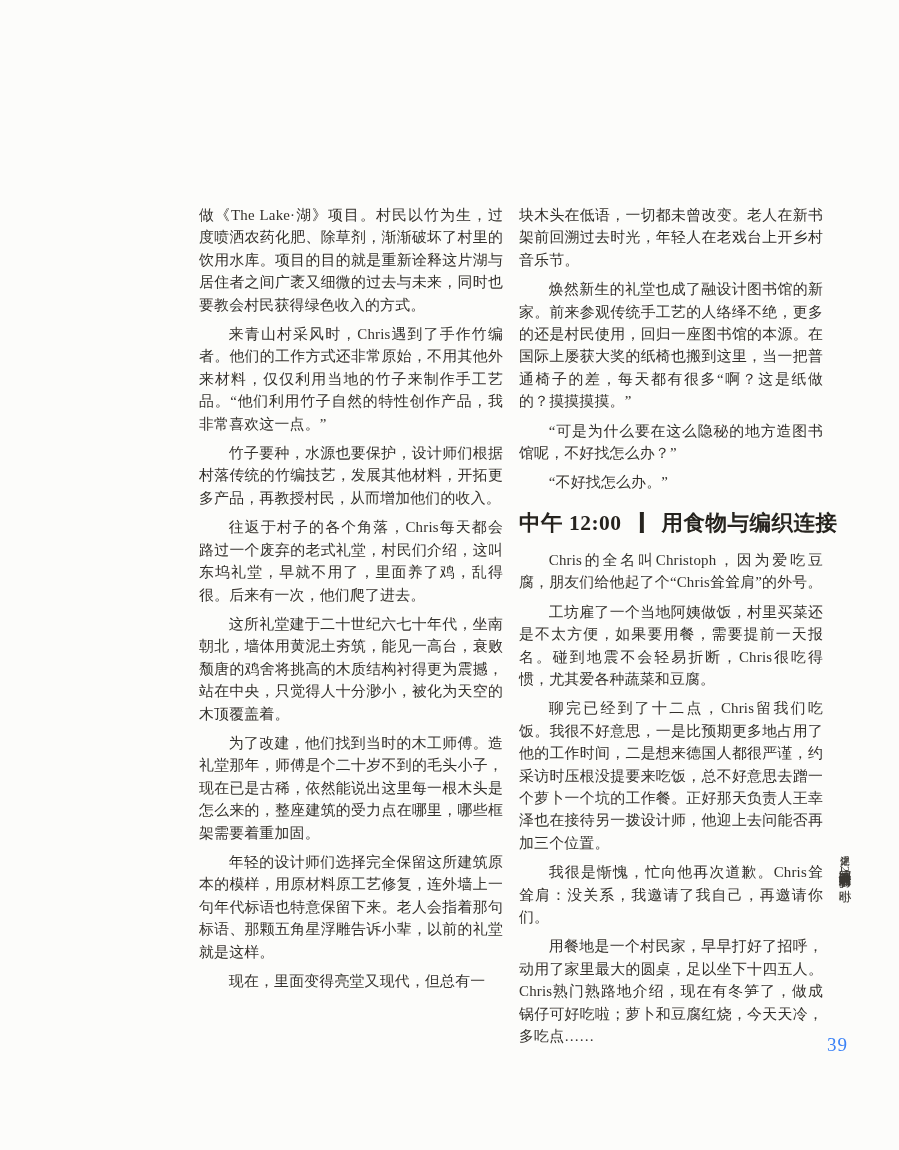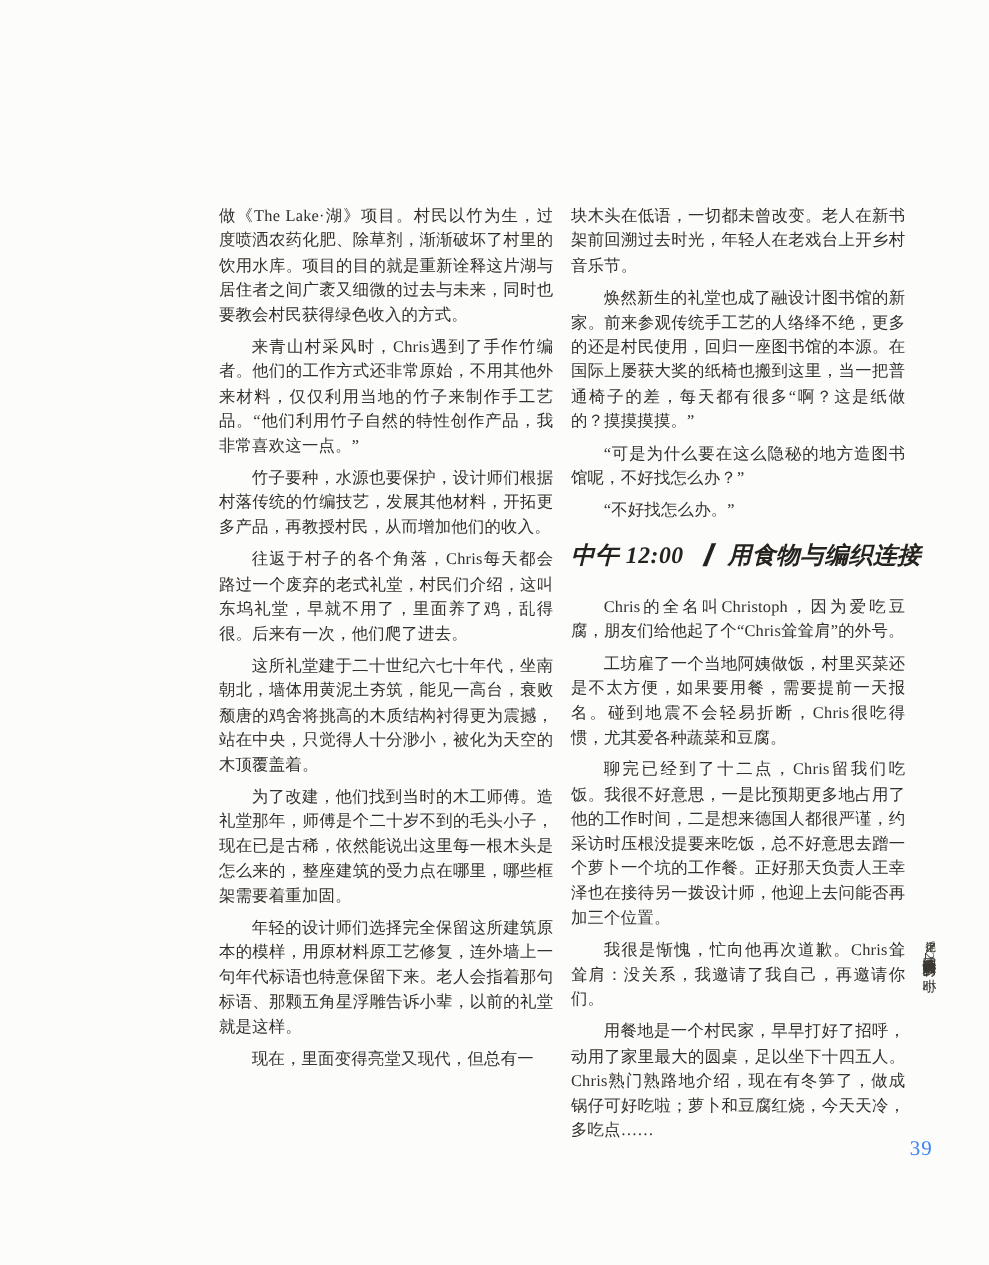--- a/index.html
+++ b/index.html
@@ -9,44 +9,43 @@
     font-family: "Liberation Serif", "DejaVu Serif", serif;
     color: #34312c;
     overflow: hidden;
   }
   .page {
     position: relative;
     width: 899px; height: 1150px;
   }
   .column {
     position: absolute;
-    top: 186px;
+    top: 204px;
     width: 304px;
   }
   .col-left  { left: 199px; }
   .col-right { left: 519px; }
   .column p {
     margin: 0 0 7px 0;
     font-size: 14.9px;
     line-height: 22.4px;
     text-align: justify;
     text-justify: inter-ideograph;
     text-indent: 2em;
     letter-spacing: 0.2px;
   }
   .column p.noindent { text-indent: 0; }
   .section-heading {
-    margin: 14px 0 21px 0;
+    margin: 14px 0 11px 0;
     font-size: 21.5px;
     line-height: 30px;
     font-weight: 700;
     color: #26231e;
     letter-spacing: 0.5px;
     white-space: nowrap;
-    font-style: italic;
   }
   .section-heading .bar {
     display: inline-block;
     margin: 0 8px 0 10px;
     font-weight: 700;
     transform: scaleX(1.6);
   }
   .running-title {
     position: absolute;
     left: 836px;

